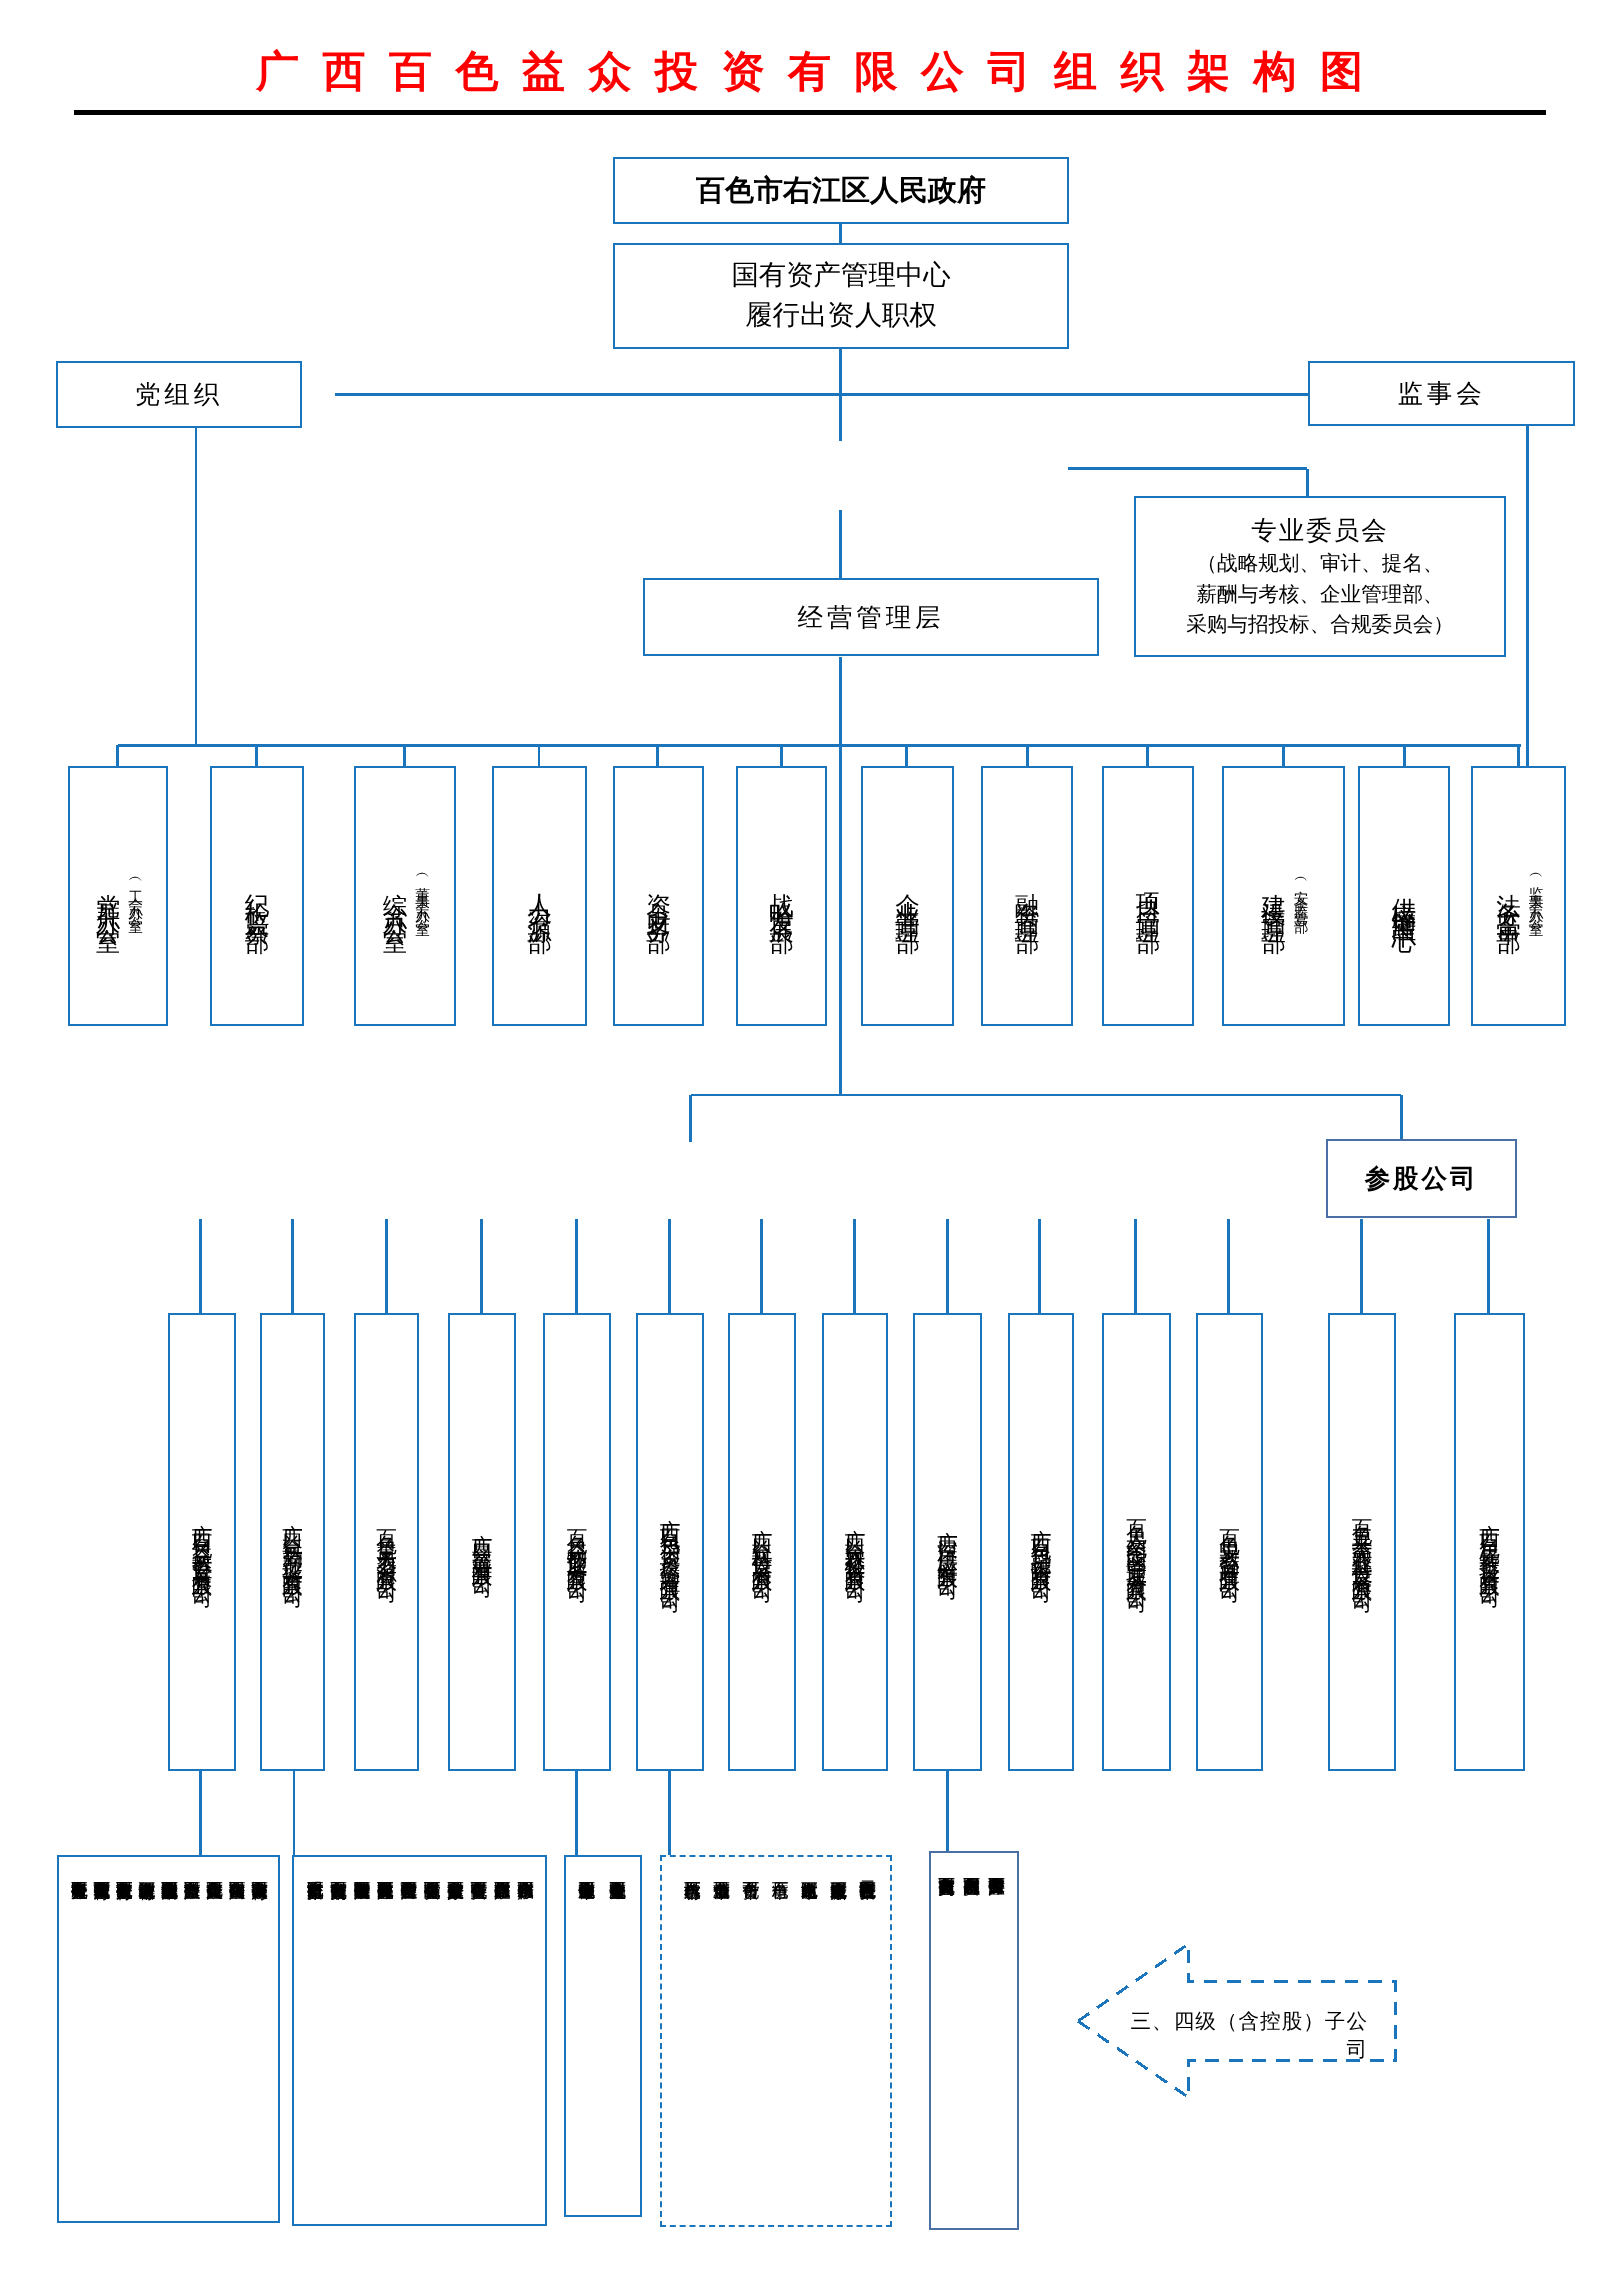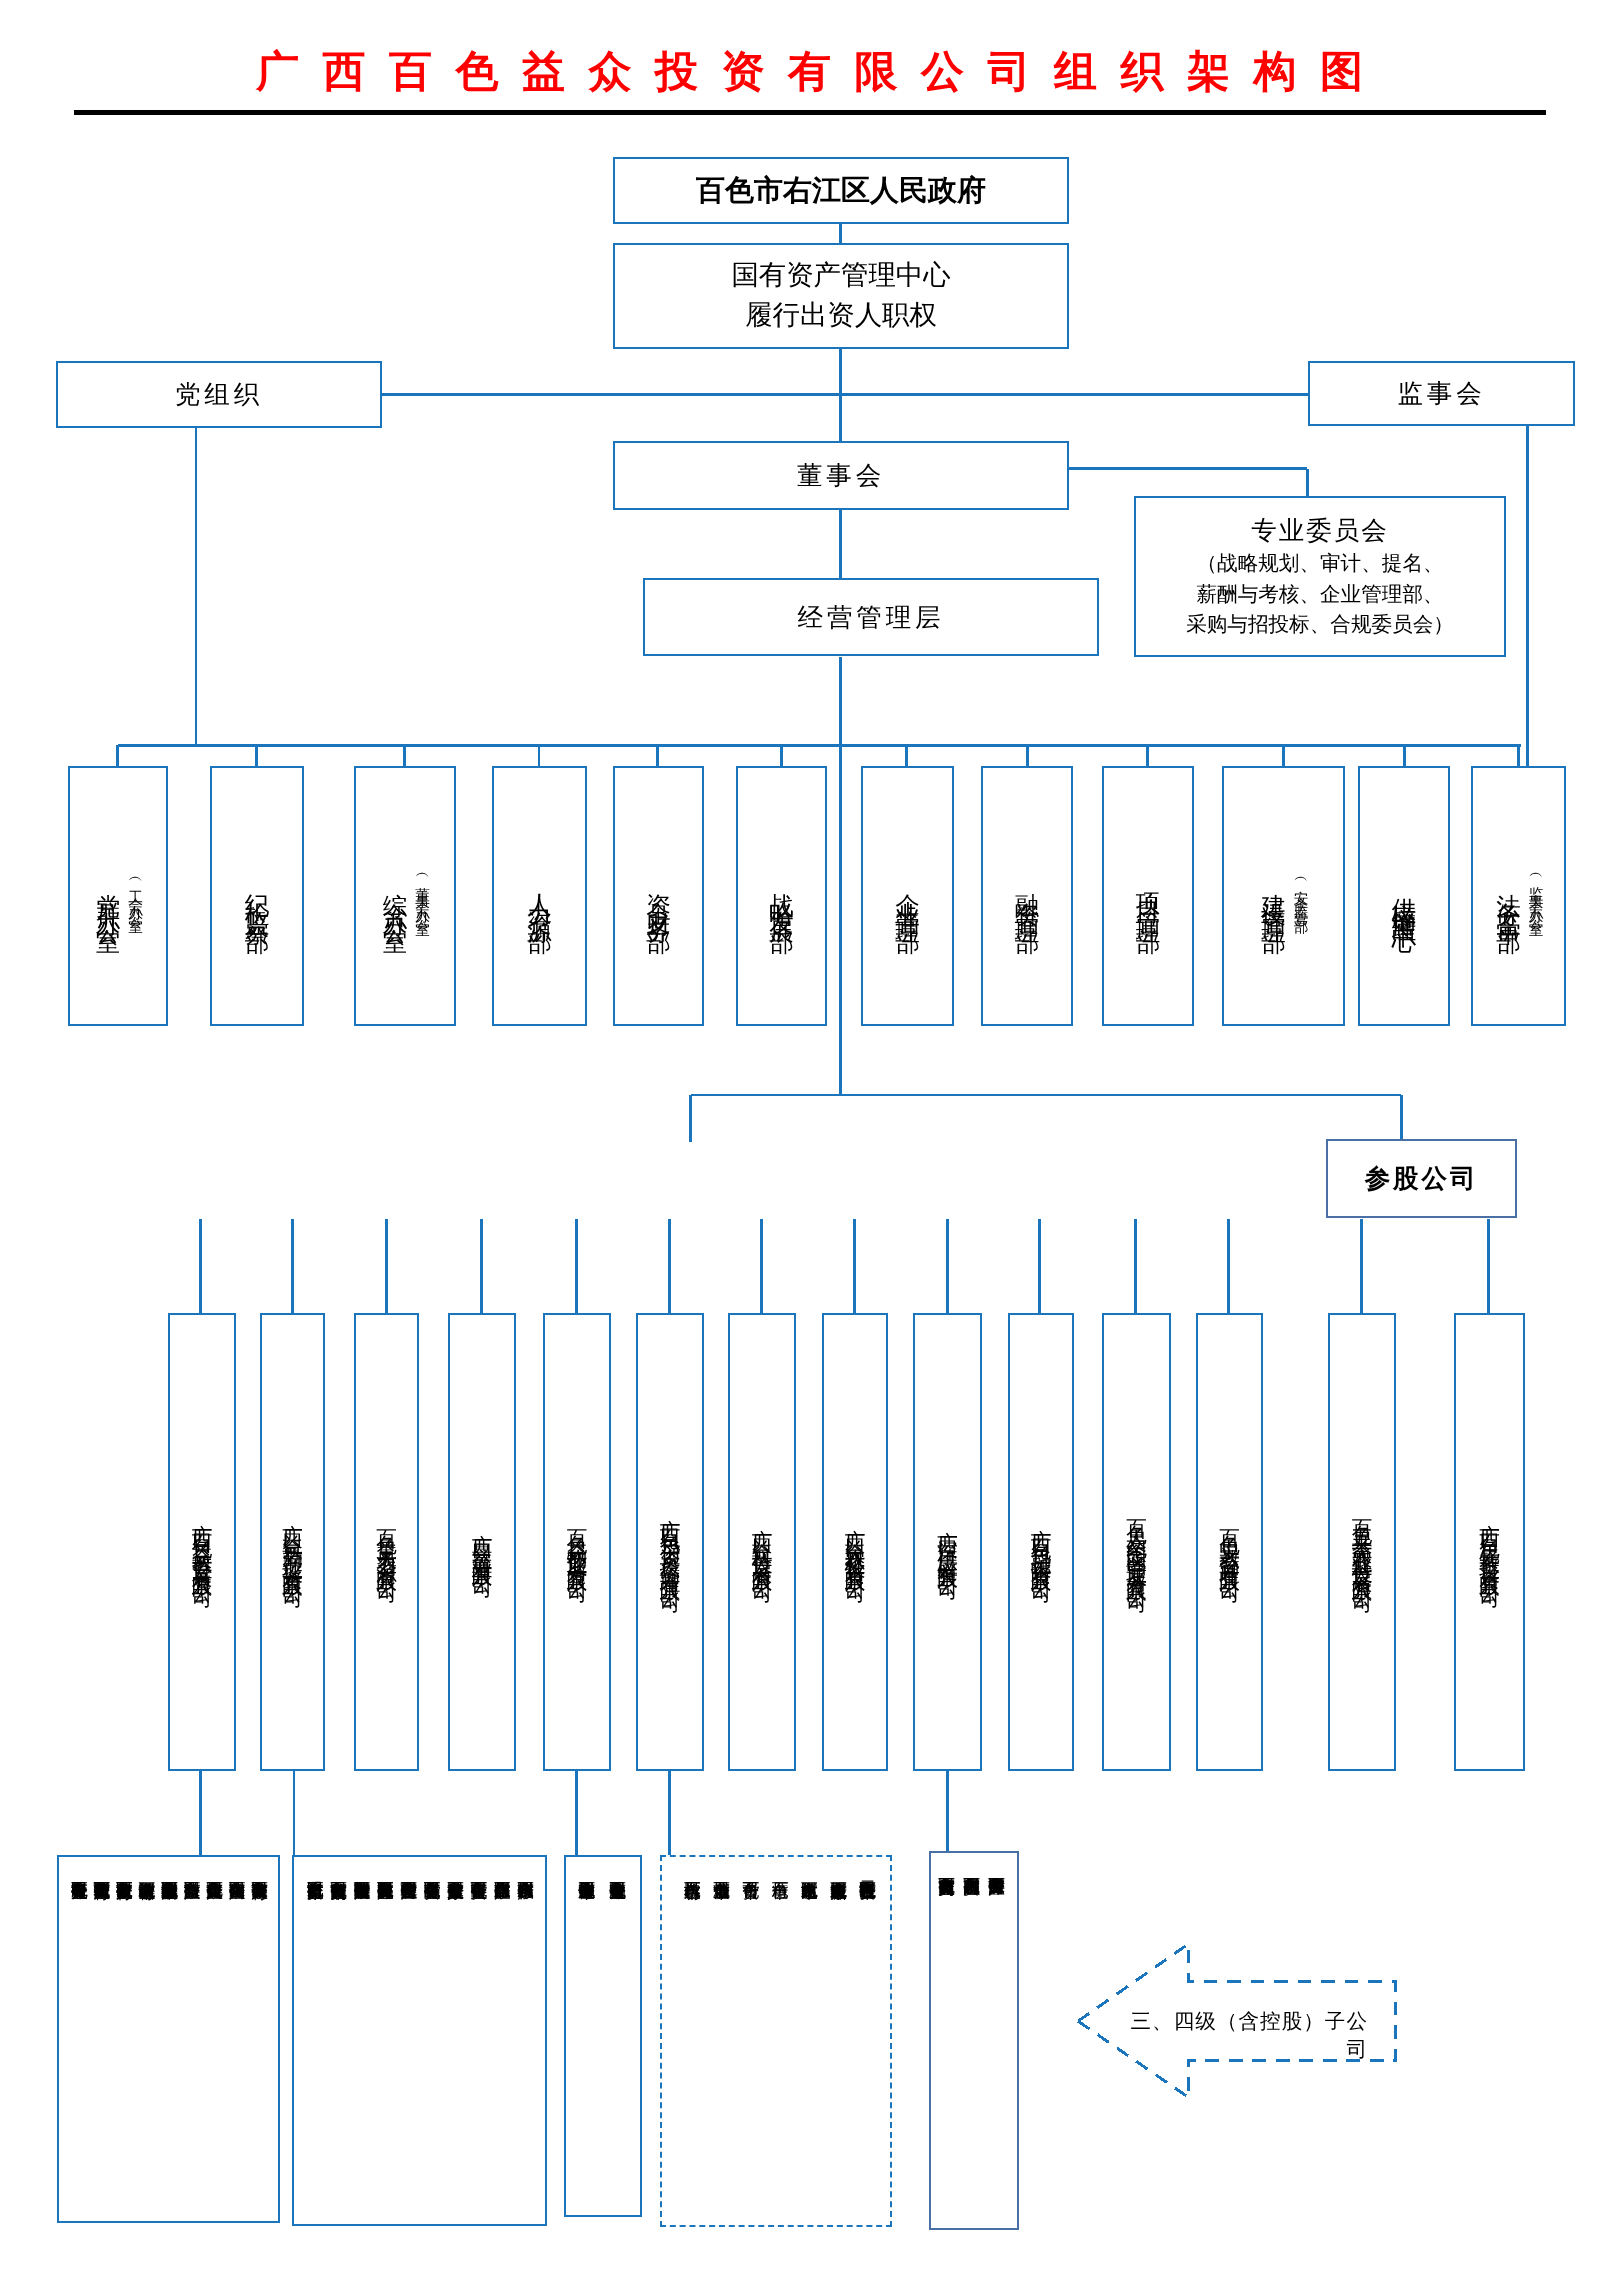--- a/index.html
+++ b/index.html
@@ -101,31 +101,28 @@
 
   <div class="box gov" style="left:613px;top:157px;width:456px;height:67px;">
     <span>百色市右江区人民政府</span>
   </div>
 
   <div class="box soe" style="left:613px;top:243px;width:456px;height:106px;flex-direction:column;">
     <div>国有资产管理中心</div>
     <div>履行出资人职权</div>
   </div>
 
-  <div class="box lvl" style="left:56px;top:361px;width:326px;height:67px;">
+  <div class="box lvl" style="left:56px;top:361px;width:246px;height:67px;">
     <span>党组织</span>
   </div>
 
   <div class="box lvl" style="left:1308px;top:361px;width:267px;height:65px;">
     <span>监事会</span>
   </div>
 
-  <div class="box lvl" style="left:613px;top:441px;width:456px;height:69px;">
-    <span>董事会</span>
-  </div>
 
   <div class="box committee" style="left:1134px;top:496px;width:372px;height:161px;">
     <div class="c-title">专业委员会</div>
     <div class="c-lines">
         <div>（战略规划、审计、提名、</div>
         <div>薪酬与考核、企业管理部、</div>
         <div>采购与招投标、合规委员会）</div>
       </div>
   </div>
 

